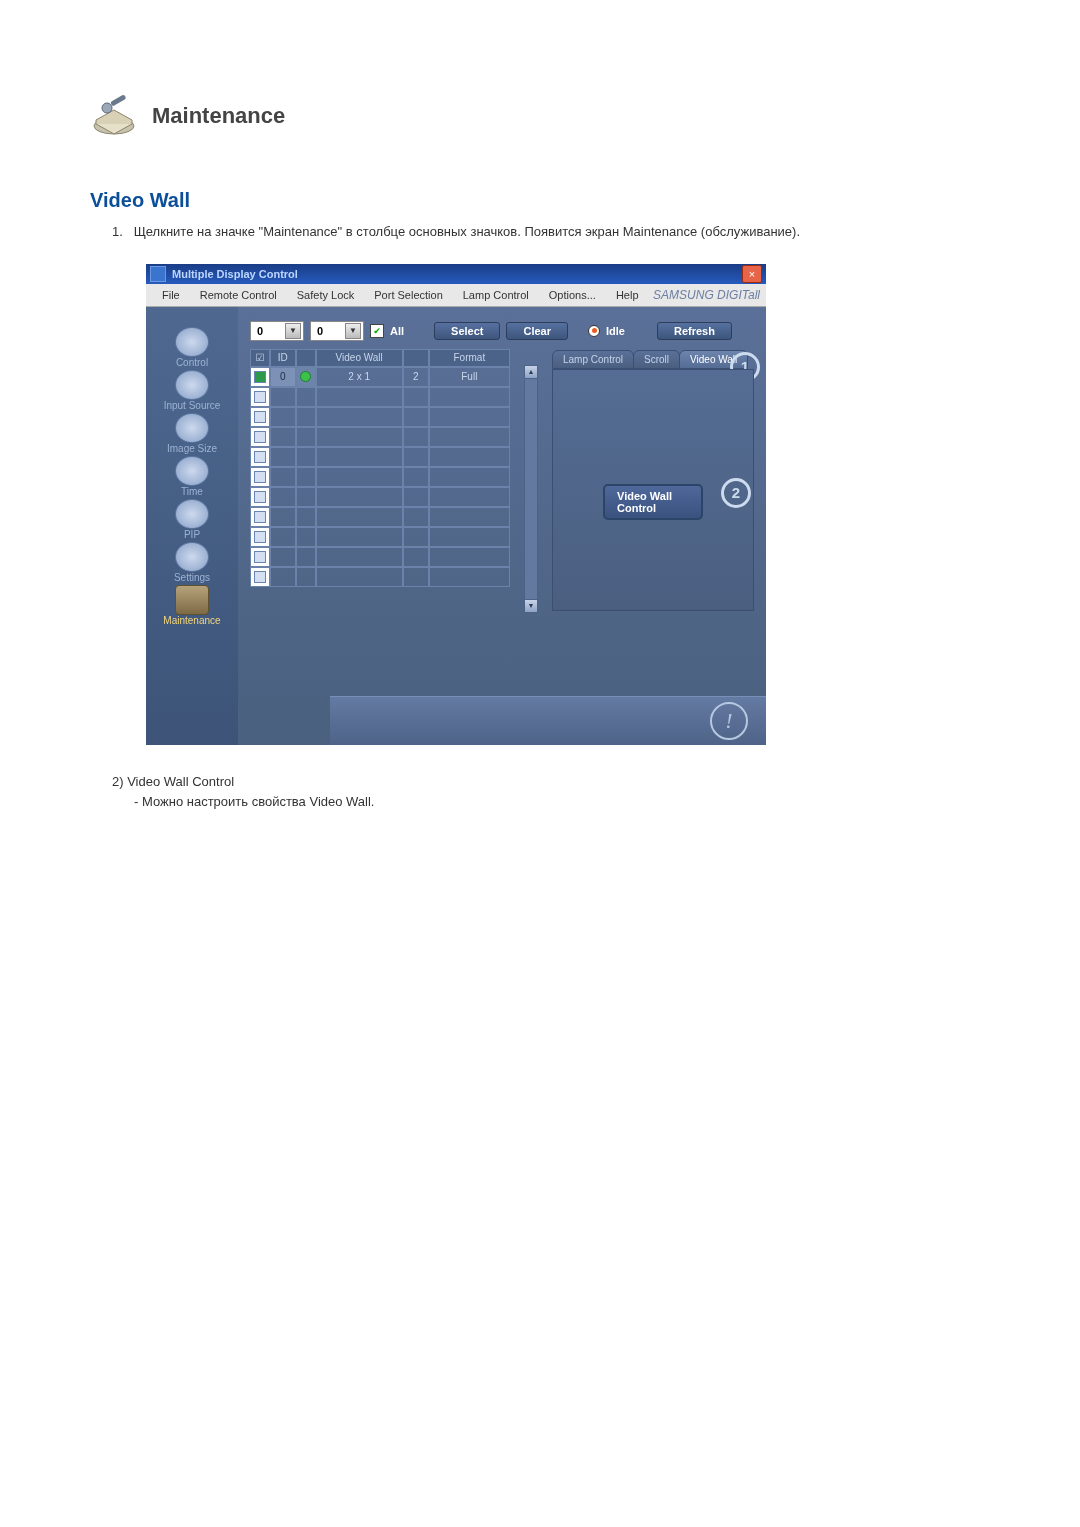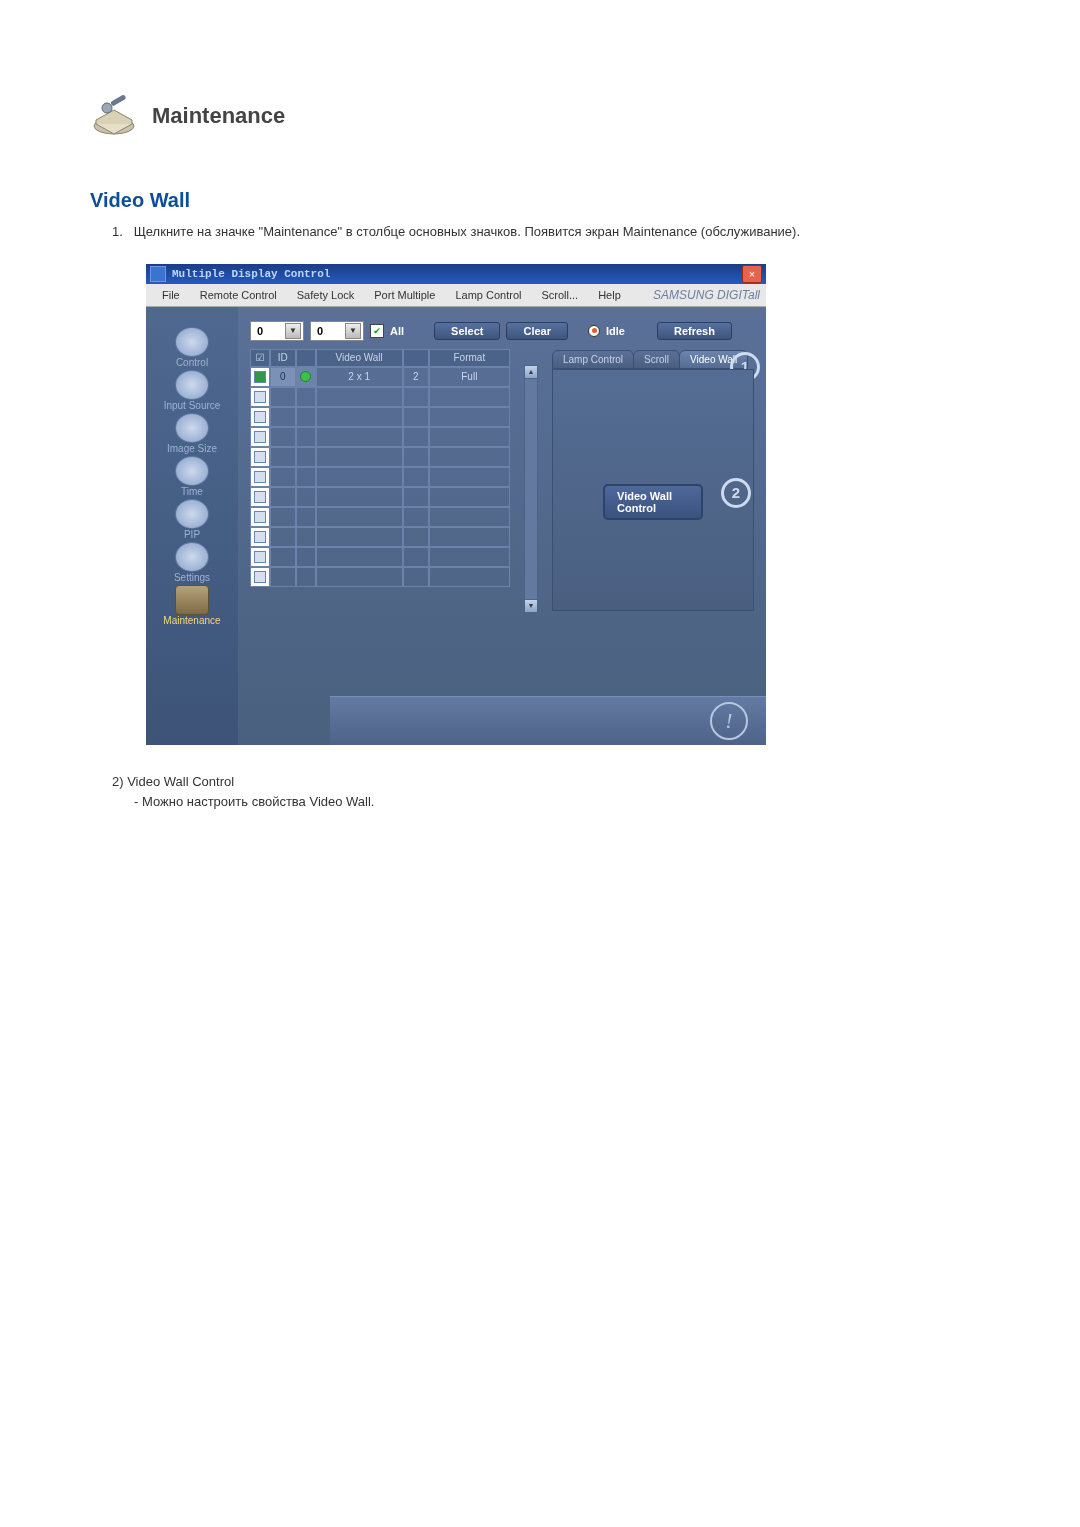--- a/index.html
+++ b/index.html
@@ -6,21 +6,21 @@
   .page{width:1080px;min-height:1527px;box-sizing:border-box;padding:90px 64px 60px 90px;position:relative;}
   .heading-row{display:flex;align-items:center;gap:14px;margin-bottom:48px;}
   .maint-icon svg{width:48px;height:48px;}
   .h1{font-size:22px;font-weight:bold;color:#444;}
   .h2{font-size:20px;font-weight:bold;color:#0b4e9a;margin-bottom:10px;}
   .step{margin:0 0 14px 22px;line-height:1.5;}
   .num{display:inline-block;width:18px;}
   .screenshot{width:620px;height:480px;margin:22px auto 28px 56px;position:relative;}
   
   .titlebar{height:20px;background:linear-gradient(#1a3d86,#265bbd);display:flex;align-items:center;padding:0 4px;justify-content:space-between;}
-  .titlebar-left{display:flex;align-items:center;gap:6px;font-family:Liberation Mono, monospace;}
+  .titlebar-left{display:flex;align-items:center;gap:6px;}
   .title-icon{width:14px;height:14px;background:#3b74ce;border:1px solid #6a99e2;}
   .title-text{font-size:11px;font-weight:bold;color:#bcd6ff;}
   .close-btn{width:18px;height:16px;background:#e76448;border:1px solid #9a2a10;display:flex;align-items:center;justify-content:center;color:#fff;font-size:11px;border-radius:2px;}
   .menubar{height:22px;background:#e8e8e8;display:flex;align-items:center;padding:0 6px;gap:0;border-bottom:1px solid #aaa;}
   .menu-item{font-size:11px;color:#333;padding:3px 10px;border-right:1px solid #transparent;}
   .brand{margin-left:auto;font-size:12px;color:#6b7fa2;font-style:italic;}
   .app-body{display:flex;height:438px;}
   .sidebar{width:92px;background:linear-gradient(#4e6890,#3d5478);padding-top:20px;display:flex;flex-direction:column;align-items:center;gap:2px;}
   .side-it{display:flex;flex-direction:column;align-items:center;font-size:10px;color:#9db2d4;}
   .side-it.active{color:#f5d77a;}
@@ -95,23 +95,23 @@
       <div class="titlebar-left">
         <span class="title-icon"></span>
         <span class="title-text">Multiple Display Control</span>
       </div>
       <span class="close-btn">×</span>
     </div>
     <div class="menubar">
       <span class="menu-item">File</span>
       <span class="menu-item">Remote Control</span>
       <span class="menu-item">Safety Lock</span>
-      <span class="menu-item">Port Multiple</span>
+      <span class="menu-item">Port Selection</span>
       <span class="menu-item">Lamp Control</span>
-      <span class="menu-item">Scroll...</span>
+      <span class="menu-item">Options...</span>
       <span class="menu-item">Help</span>
       <span class="brand">SAMSUNG DIGITall</span>
     </div>
     <div class="app-body">
       <div class="sidebar">
         <div class="side-it">
             <span class="side-ic"></span>
             <span>Control</span>
           </div>
         <div class="side-it">

